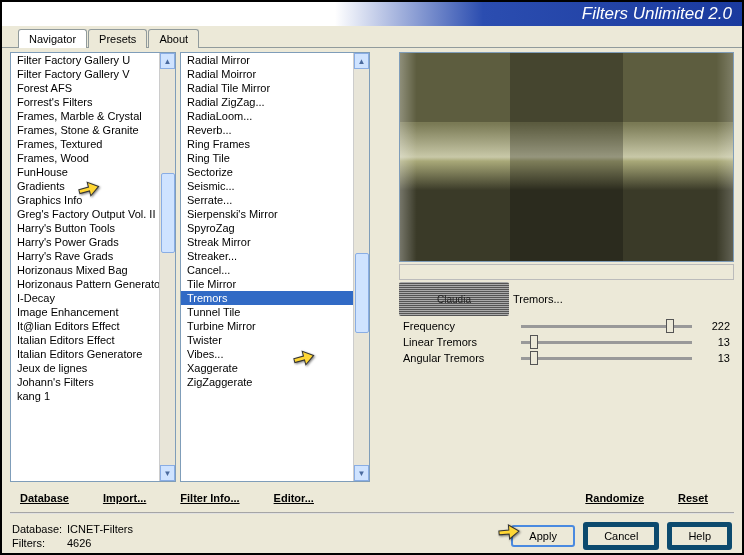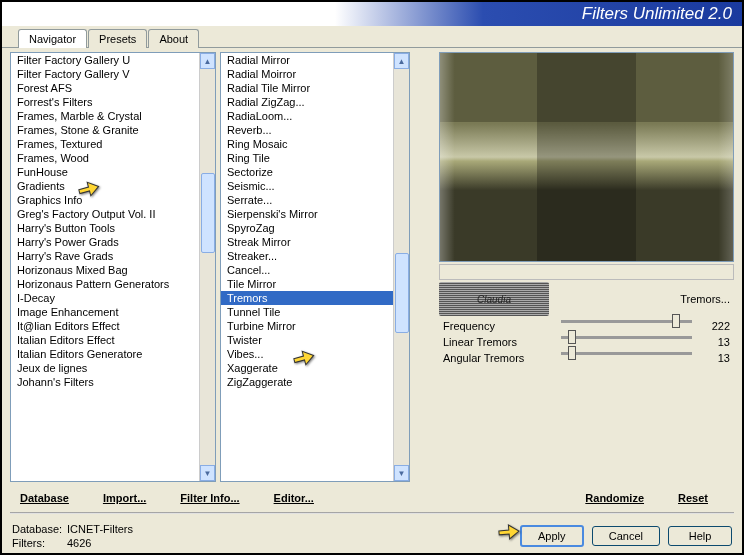--- a/index.html
+++ b/index.html
@@ -4,54 +4,54 @@
 <style>
 *{box-sizing:border-box;margin:0;padding:0;font-family:Tahoma,Arial,sans-serif;font-size:11px}
 body{background:#ece9d8;width:744px;height:555px;border:2px solid #000;position:relative;overflow:hidden}
 .titlebar{height:24px;background:linear-gradient(to right,#fff 0%,#fff 45%,#2b4db0 65%,#1a3a9e 100%);display:flex;align-items:center;justify-content:flex-end;padding-right:10px}
 .titlebar span{color:#fff;font-weight:normal;font-style:italic;font-size:17px}
 .tabs{display:flex;padding:3px 8px 0 16px;background:#ece9d8}
 .tab{padding:3px 10px;border:1px solid #919b9c;border-bottom:none;background:#ece9d8;border-radius:3px 3px 0 0;margin-right:1px;cursor:pointer}
 .tab.active{background:#fff;position:relative;z-index:2}
 .content{display:flex;padding:4px 8px 0 8px;gap:4px;height:437px;background:#ece9d8;border-top:1px solid #919b9c;margin-top:-1px}
 .panel{background:#fff;border:1px solid #7f9db9;height:430px;position:relative}
-.list1{width:206px}
+.list1{width:166px}
 .list2{width:190px}
 .right{flex:1;display:flex;flex-direction:column;gap:2px}
 .preview{height:210px;background:#4a4a35;border:1px solid #7f9db9;position:relative;overflow:hidden;margin-left:25px}
 .preview-img{width:100%;height:100%;background:
  linear-gradient(to right,rgba(255,255,255,0.3) 0%,transparent 5%,transparent 95%,rgba(255,255,255,0.2) 100%),
  linear-gradient(to bottom,#5d5d3f 0%,#5d5d3f 33%,#7a7a55 33%,#7a7a55 34%,#c8c8a8 50%,#a8a878 52%,#3a3a28 66%,#3a3a28 100%);
  position:relative}
 .preview-img::before{content:"";position:absolute;left:33%;top:0;width:34%;height:100%;background:rgba(0,0,0,0.25)}
 .scrollh{height:16px;background:#ece9d8;border:1px solid #bbb;margin-left:25px}
 .claudia-row{display:flex;align-items:center;height:34px;margin-left:25px}
-.claudia-img{width:110px;height:34px;background:repeating-linear-gradient(0deg,#555,#555 1px,#aaa 1px,#aaa 2px);display:flex;align-items:center;justify-content:center;color:#222;font-style:italic;font-size:10px;border-radius:2px}
-.filter-name{flex:1;text-align:right;padding:4px;background:#ece9d8}
+.claudia-img{width:110px;height:34px;background:repeating-linear-gradient(0deg,#555,#555 1px,#aaa 1px,#aaa 2px);display:flex;align-items:center;justify-content:center;color:#222;font-size:10px;border-radius:2px}
+.filter-name{flex:1;text-align:left;padding:4px;background:#ece9d8}
 .params{flex:1;margin-left:25px}
-.param-row{display:flex;padding:2px 4px}
+.param-row{display:flex;align-items:center;padding:2px 4px}
 .param-label{width:110px}
 .param-slider{flex:1;height:3px;background:#999;position:relative;margin:0 8px}
 .param-thumb{position:absolute;width:8px;height:14px;background:#ece9d8;border:1px solid #555;top:-6px}
 .param-val{width:30px;text-align:right}
 .list-inner{position:absolute;inset:0;overflow:hidden}
 .list-item{padding:1px 6px;white-space:nowrap;cursor:pointer}
 .list-item.selected{background:#316ac5;color:#fff}
 .scrollbar{position:absolute;right:0;top:0;width:16px;height:100%;background:#e8e5d8;border-left:1px solid #ccc}
 .scroll-btn{height:16px;background:#cfe3ff;border:1px solid #89ade4;display:flex;align-items:center;justify-content:center;font-size:8px;color:#4a6a9e}
 .scroll-thumb{position:absolute;left:1px;width:14px;background:#cfe3ff;border:1px solid #89ade4;border-radius:2px}
 .bottom-row1{display:flex;padding:6px 26px 4px 10px;gap:0}
 .link-btn{padding:2px 8px;font-weight:bold;text-decoration:underline;cursor:pointer;margin-right:18px}
 .bottom-row1 .spacer{flex:1}
 .sep{height:2px;background:linear-gradient(#888,#fff);margin:2px 8px}
 .footer{display:flex;align-items:center;padding:6px 10px}
 .footer-info{flex:1;line-height:14px}
 .footer-info div{display:flex}
 .footer-info .lbl{width:55px}
-.btn{padding:3px 16px;background:#ece9d8;border:1px solid #0c4a6e;border-radius:3px;margin-left:8px;cursor:pointer;min-width:64px;text-align:center}
+.btn{padding:3px 16px;background:#ece9d8;border:5px solid #0c4a6e;border-radius:3px;margin-left:8px;cursor:pointer;min-width:64px;text-align:center}
 .btn.primary{border:2px solid #4a8ae0}
 .pointer{position:absolute;width:24px;height:22px;pointer-events:none;z-index:50}
 .pointer svg{filter:drop-shadow(1px 1px 1px rgba(0,0,0,0.5))}
 </style>
 </head>
 <body>
 
 <div class="titlebar">
  <span>Filters Unlimited 2.0</span>
 </div>
@@ -82,36 +82,37 @@
         <div class="list-item">Harry's Rave Grads</div>
         <div class="list-item">Horizonaus Mixed Bag</div>
         <div class="list-item">Horizonaus Pattern Generators</div>
         <div class="list-item">I-Decay</div>
         <div class="list-item">Image Enhancement</div>
         <div class="list-item">It@lian Editors Effect</div>
         <div class="list-item">Italian Editors Effect</div>
         <div class="list-item">Italian Editors Generatore</div>
         <div class="list-item">Jeux de lignes</div>
         <div class="list-item">Johann's Filters</div>
+        <div class="list-item">kang 1</div>
       </div>
   <div class="scrollbar">
    <div class="scroll-btn">▲</div>
    <div class="scroll-thumb" style="top:120px;height:80px"></div>
    <div class="scroll-btn" style="position:absolute;bottom:0;width:100%">▼</div>
   </div>
  </div>
  <div class="panel list2">
   <div class="list-inner" id="list2-inner">
         <div class="list-item">Radial Mirror</div>
         <div class="list-item">Radial Moirror</div>
         <div class="list-item">Radial Tile Mirror</div>
         <div class="list-item">Radial ZigZag...</div>
         <div class="list-item">RadiaLoom...</div>
         <div class="list-item">Reverb...</div>
-        <div class="list-item">Ring Mosaic</div>
+        <div class="list-item">Ring Frames</div>
         <div class="list-item">Ring Tile</div>
         <div class="list-item">Sectorize</div>
         <div class="list-item">Seismic...</div>
         <div class="list-item">Serrate...</div>
         <div class="list-item">Sierpenski's Mirror</div>
         <div class="list-item">SpyroZag</div>
         <div class="list-item">Streak Mirror</div>
         <div class="list-item">Streaker...</div>
         <div class="list-item">Cancel...</div>
         <div class="list-item">Tile Mirror</div>

